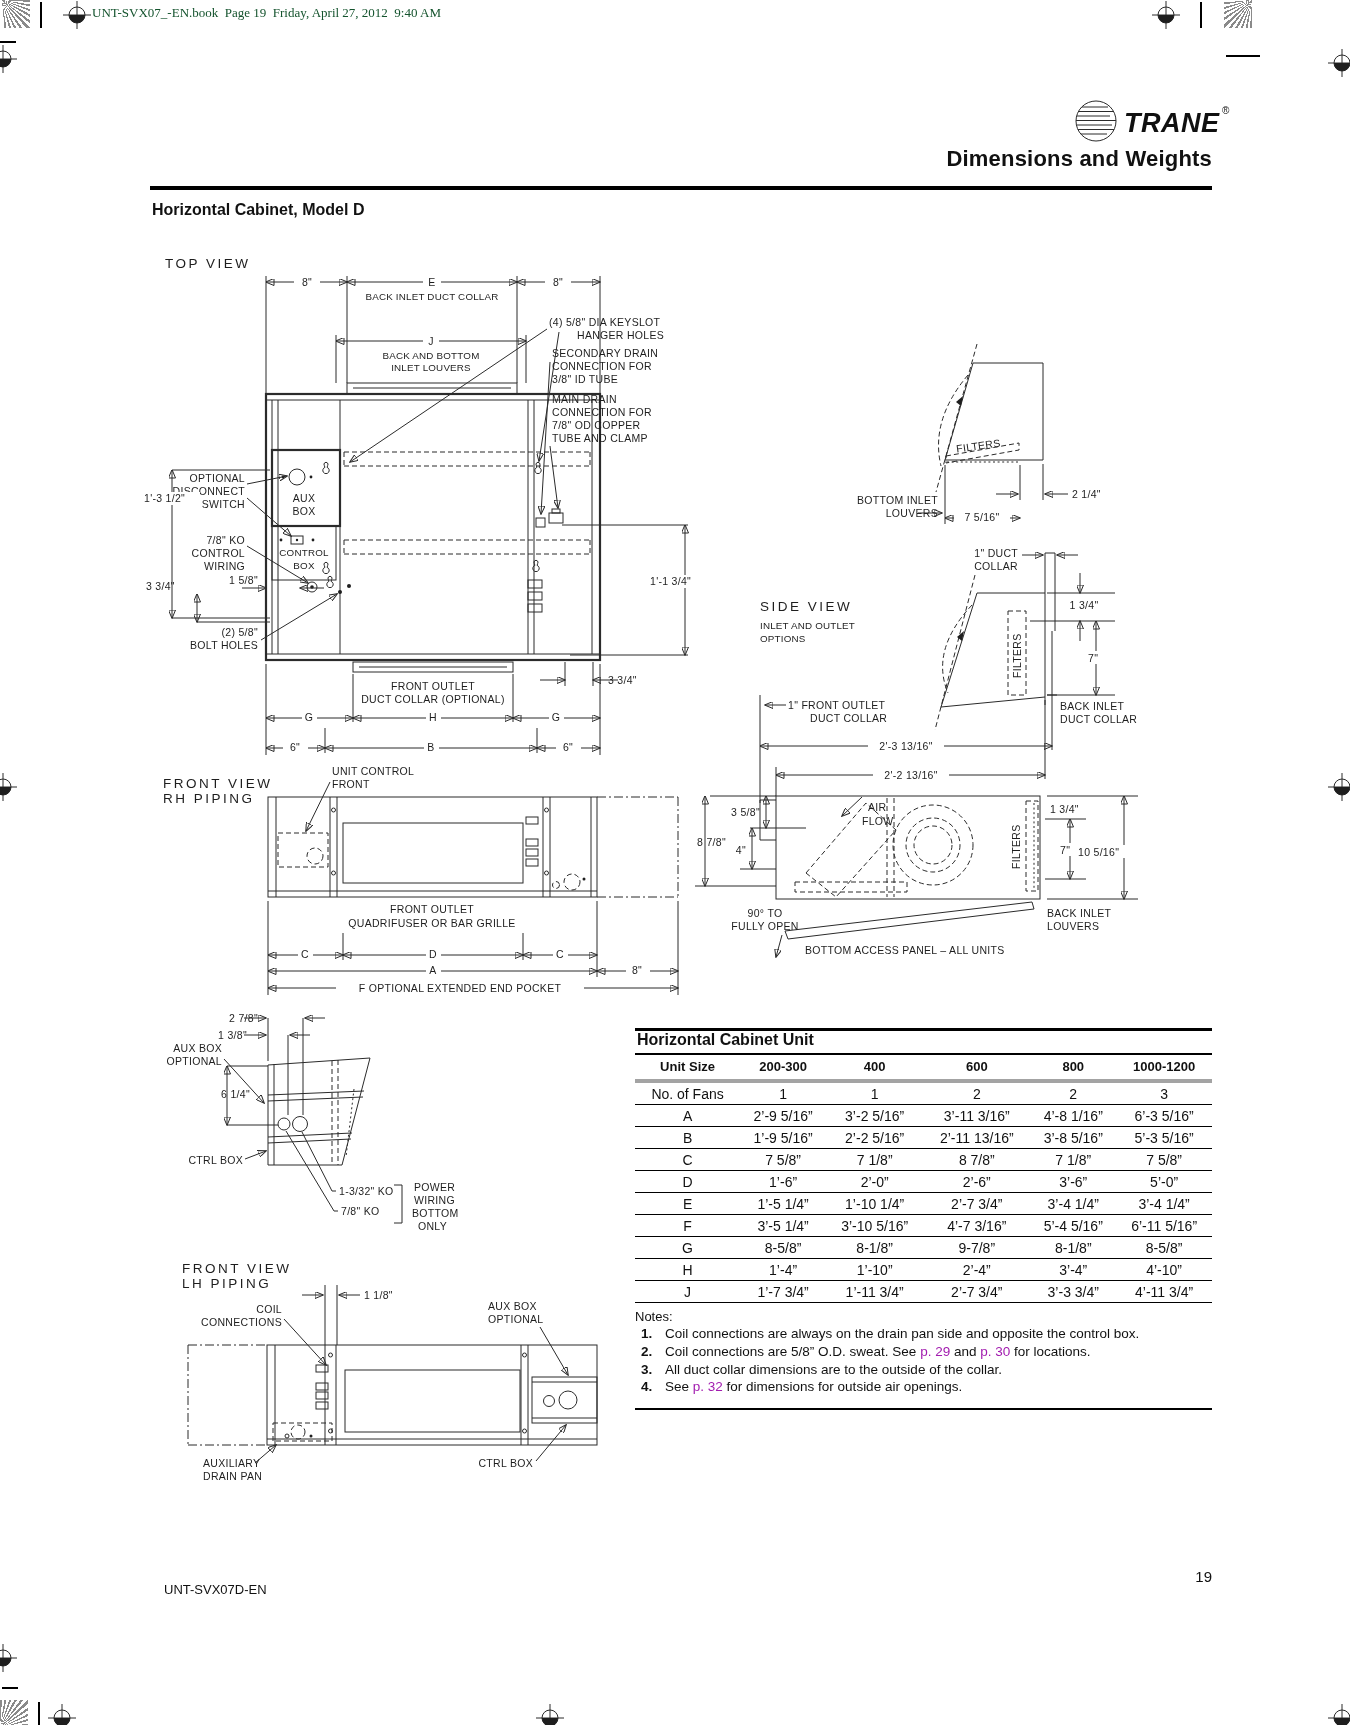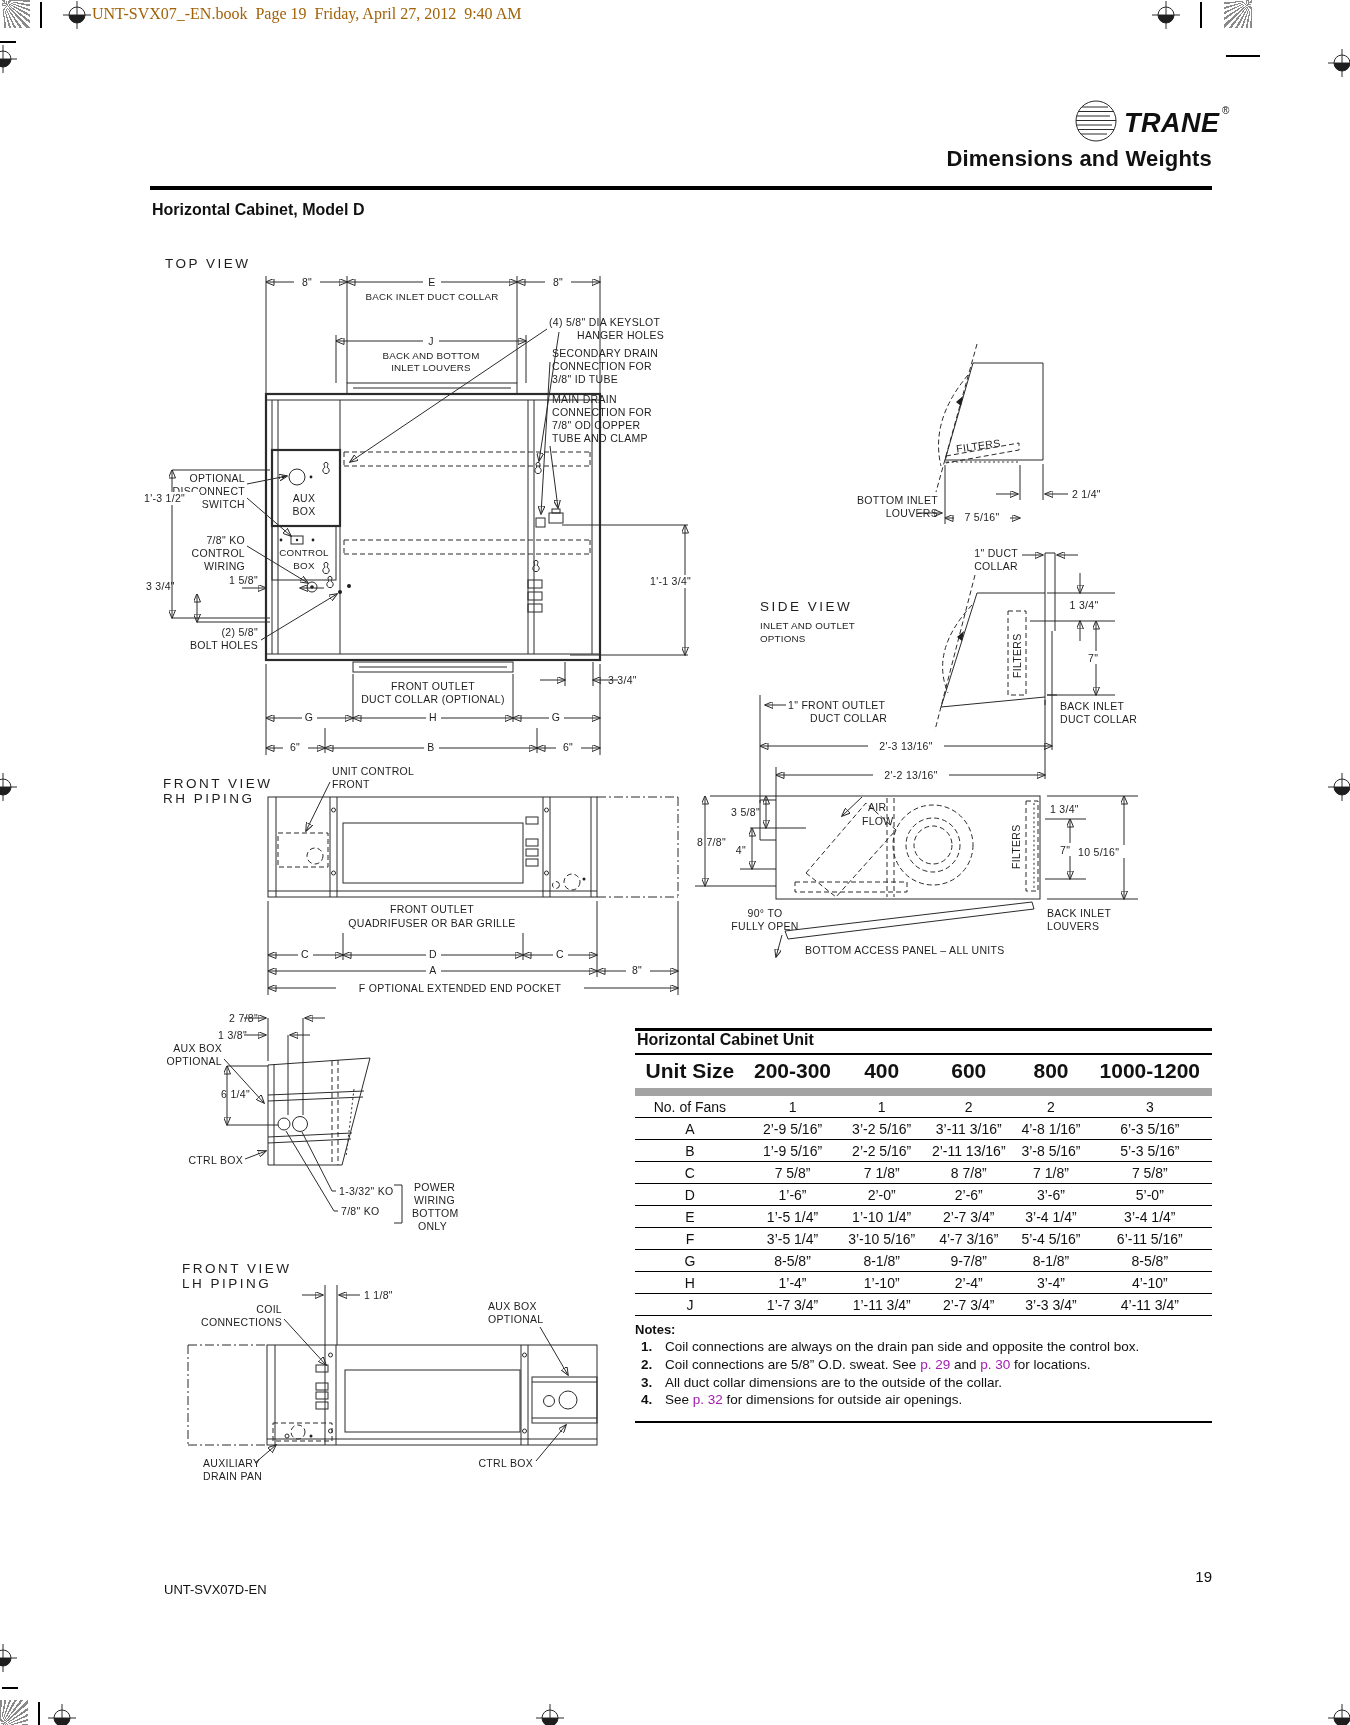--- a/index.html
+++ b/index.html
@@ -12,34 +12,34 @@
   svg .t10{font-size:9.8px;letter-spacing:.2px}
   .ta-m{text-anchor:middle}.ta-e{text-anchor:end}
   svg line,svg path,svg rect,svg circle,svg ellipse,svg polygon,svg polyline,svg use{fill:none;stroke:#2b2b2b;stroke-width:1}
   svg .wbg{fill:#fff;stroke:none}
   svg .fil{fill:#1e1e1e;stroke:none}
   svg .d{stroke-dasharray:5 3}
   svg .dd{stroke-dasharray:9 3 2 3}
   svg .b{stroke-width:2.2}
   svg .comb{stroke-dasharray:2 2.6}
   
-  .book-header{position:absolute;left:92px;top:5px;font-family:"Liberation Serif",serif;font-size:16px;color:#a16207;white-space:pre}
+  .book-header{position:absolute;left:92px;top:5px;font-family:"Liberation Serif",serif;font-size:13px;color:#14532d;white-space:pre}
   .logo{position:absolute;left:1074px;top:98px}
   .section-title{position:absolute;right:138px;top:146px;font-size:22px;font-weight:bold;letter-spacing:.2px}
   .rule{position:absolute;left:150px;top:186px;width:1062px;height:4px;background:#000}
   .page-title{position:absolute;left:152px;top:201px;font-size:16px;font-weight:bold}
   
   .tbl{position:absolute;left:635px;top:1028px;width:577px}
   .tbl-title{font-size:16px;font-weight:bold;border-top:3px solid #000;border-bottom:2px solid #000;padding:0 0 4px 2px}
   table{width:100%;border-collapse:collapse}
-  th{font-size:21px;font-weight:bold;padding:4px 0 5px;border-bottom:8px solid #a3a3a3;text-align:center}
+  th{font-size:13px;font-weight:bold;padding:4px 0 5px;border-bottom:4px solid #a3a3a3;text-align:center}
   td{font-size:14px;padding:2.5px 0;border-bottom:1.5px solid #000;text-align:center}
   
   .notes{font-size:13.5px;border-bottom:2px solid #000;padding:3px 0 12px}
-  .notes-h{font-weight:bold;font-size:13px;padding:3px 0 1px}
+  .notes-h{font-weight:normal;font-size:13px;padding:3px 0 1px}
   .note{display:flex;line-height:1.32}
   .note .n{font-weight:bold;width:24px;padding-left:6px;flex:none}
   .plink{color:#a21caf}
   
   .footer-doc{position:absolute;left:164px;top:1582px;font-size:13px}
   .footer-page{position:absolute;right:138px;top:1568px;font-size:15px}
   
   .reg{position:absolute}
   .vbar{position:absolute;width:2px;background:#000}
   .hdash{position:absolute;height:2px;background:#000}

